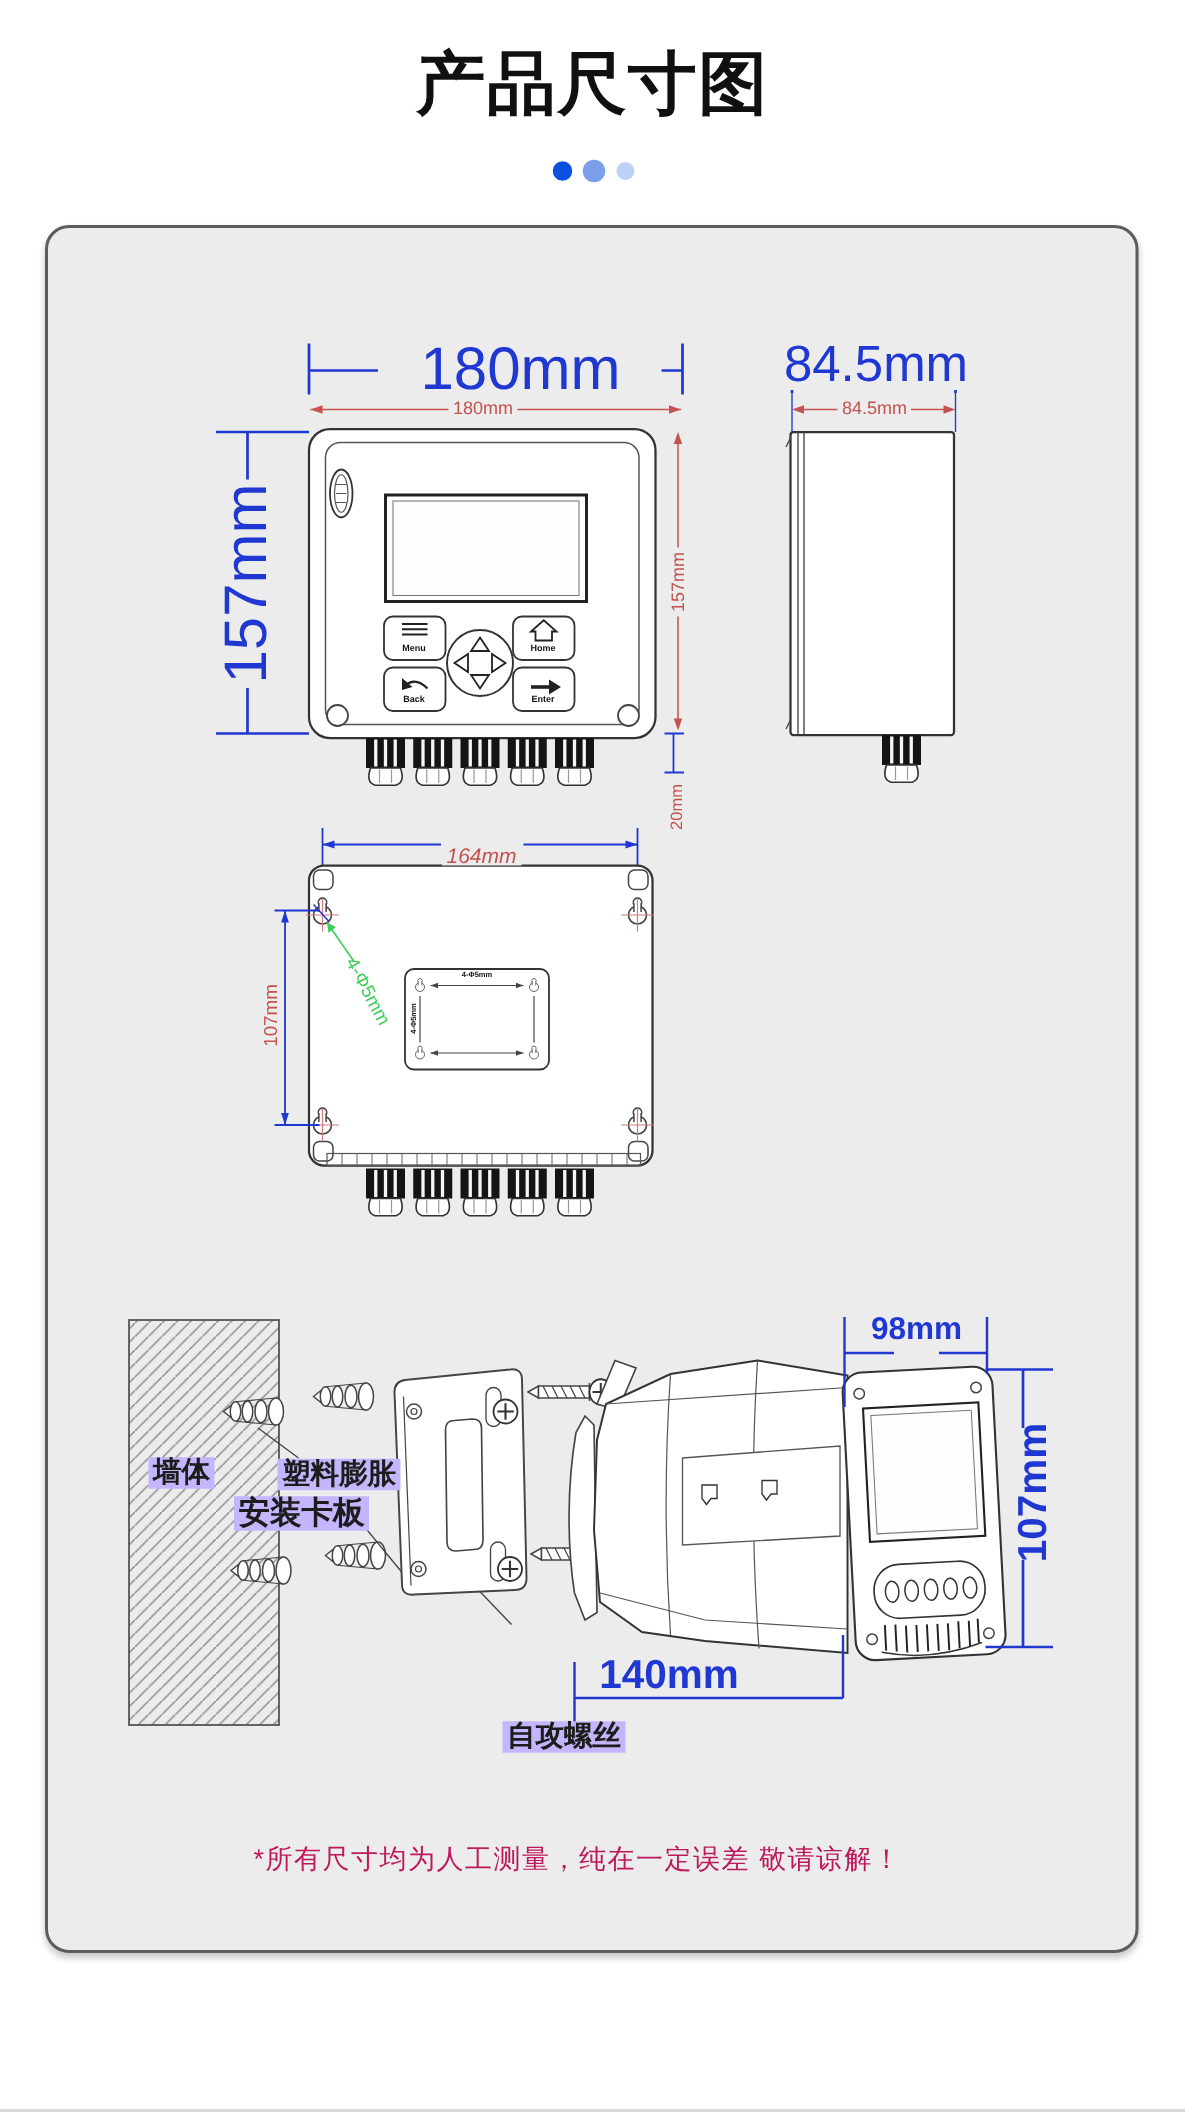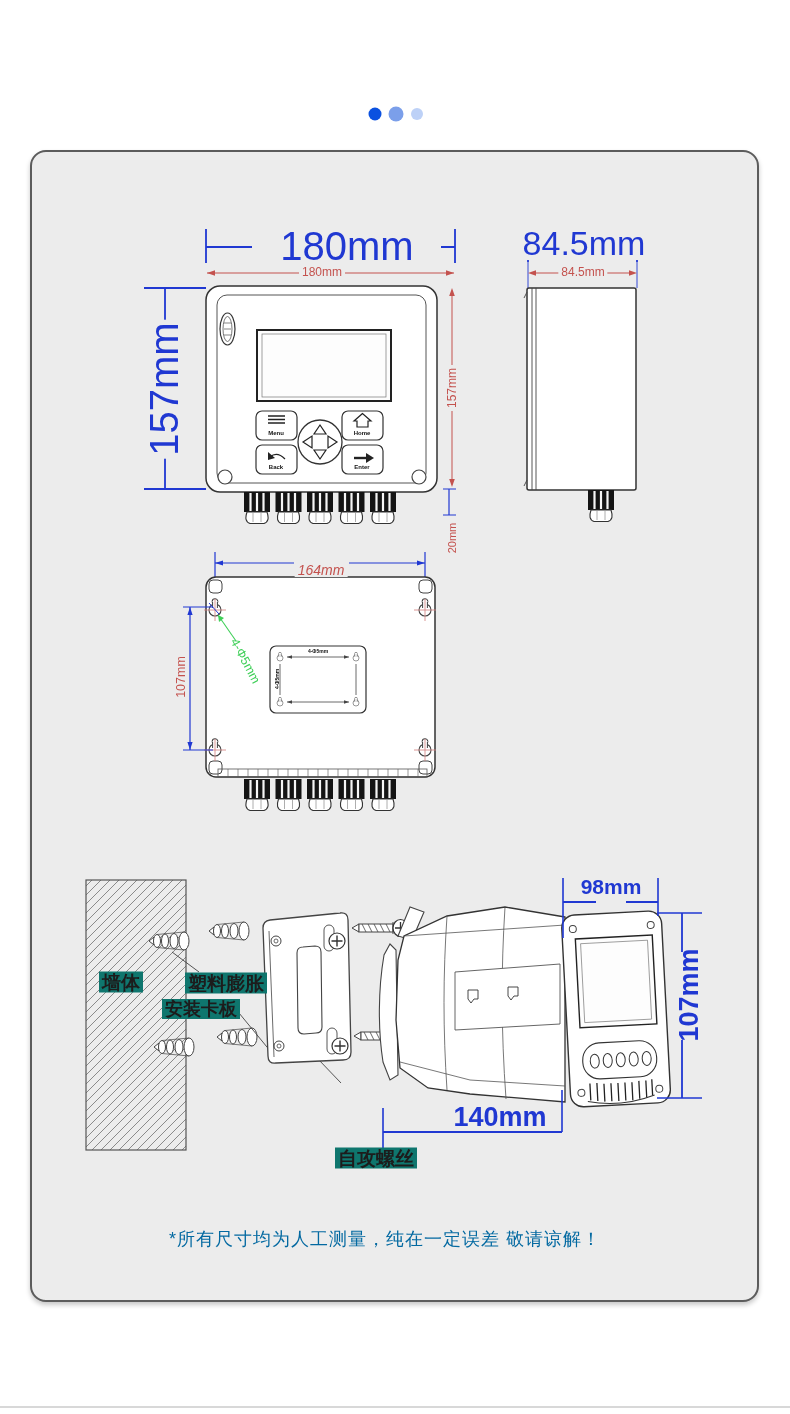--- a/index.html
+++ b/index.html
@@ -11,35 +11,36 @@
   svg.art{position:absolute;left:0;top:0;}
   .lbl{position:absolute;transform:translate(-50%,-50%);white-space:nowrap;
        line-height:1;font-family:"Liberation Sans",sans-serif;}
   .rot90{transform:translate(-50%,-50%) rotate(-90deg);}
   .rot62{transform:translate(-50%,-50%) rotate(62deg);}
   .blue{color:#2038d2;}
   .red{color:#c4524e;}
   .green{color:#3fcf58;}
   .mask{background:#ececec;padding:0 3px;}
   .bold{font-weight:bold;}
-  .cn{font-weight:bold;color:#1c1c1c;background:#0f766e;padding:1px 3px;}
+  .cn{font-weight:bold;color:#1c1c1c;background:#c4b5fd;padding:1px 3px;}
   .title{position:absolute;left:395px;top:56px;transform:translate(-50%,-50%);
          font-size:46px;font-weight:bold;color:#101010;letter-spacing:1px;}
   .dot{position:absolute;border-radius:50%;transform:translate(-50%,-50%);}
   .footer{position:absolute;left:385px;top:1239px;transform:translate(-50%,-50%);
-          font-size:18px;color:#0369a1;white-space:nowrap;letter-spacing:1px;}
+          font-size:18px;color:#be185d;white-space:nowrap;letter-spacing:1px;}
   .bottom-rule{position:absolute;left:0;top:1406px;width:790px;height:2px;background:#d8d8d8;}
   .kp{font-size:6px;font-weight:bold;color:#111;}
   .tiny{font-size:5px;font-weight:bold;color:#111;}
 </style>
 </head>
 <body>
 
 <div id="canvas">
 
+  <div class="title">产品尺寸图</div>
   <div class="dot" style="left:375px;top:114px;width:13px;height:13px;background:#0b51e0;"></div>
   <div class="dot" style="left:396px;top:114px;width:15px;height:15px;background:#7b9fea;"></div>
   <div class="dot" style="left:417px;top:114px;width:12px;height:12px;background:#bdd1f7;"></div>
 
   <div class="panel"></div>
 
   <svg class="art" width="790" height="1414" viewBox="0 0 790 1414">
     <defs>
       <g id="gland">
         <rect x="-13" y="0" width="26" height="20" fill="#141414"></rect>
@@ -265,21 +266,21 @@
   <div class="lbl red mask" style="left:583px;top:272px;font-size:12px;">84.5mm</div>
 
   <div class="lbl red mask" style="left:321px;top:570px;font-size:14px;font-style:italic;">164mm</div>
   <div class="lbl red mask rot90" style="left:181px;top:677px;font-size:12.5px;">107mm</div>
   <div class="lbl green rot62" style="left:245px;top:661px;font-size:12.5px;">4-Φ5mm</div>
   <div class="lbl tiny" style="left:318px;top:651px;">4-Φ5mm</div>
   <div class="lbl tiny rot90" style="left:277px;top:679px;">4-Φ5mm</div>
 
   <div class="lbl cn" style="left:121px;top:982px;font-size:19px;">墙体</div>
   <div class="lbl cn" style="left:226px;top:983px;font-size:19px;text-align:right;">塑料膨胀</div>
-  <div class="lbl cn" style="left:201px;top:1009px;font-size:18px;text-align:center;">安装卡板</div>
+  <div class="lbl cn" style="left:201px;top:1009px;font-size:21px;text-align:center;">安装卡板</div>
   <div class="lbl cn" style="left:376px;top:1158px;font-size:19px;">自攻螺丝</div>
   <div class="lbl blue bold" style="left:611px;top:886px;font-size:21px;">98mm</div>
   <div class="lbl blue bold rot90" style="left:689px;top:995px;font-size:27px;">107mm</div>
-  <div class="lbl blue bold" style="left:500px;top:1117px;font-size:27px;">140mm</div>
+  <div class="lbl blue bold" style="left:446px;top:1117px;font-size:27px;">140mm</div>
 
   <div class="footer">*所有尺寸均为人工测量，纯在一定误差 敬请谅解！</div>
   <div class="bottom-rule"></div>
 </div>
 
 </body></html>

